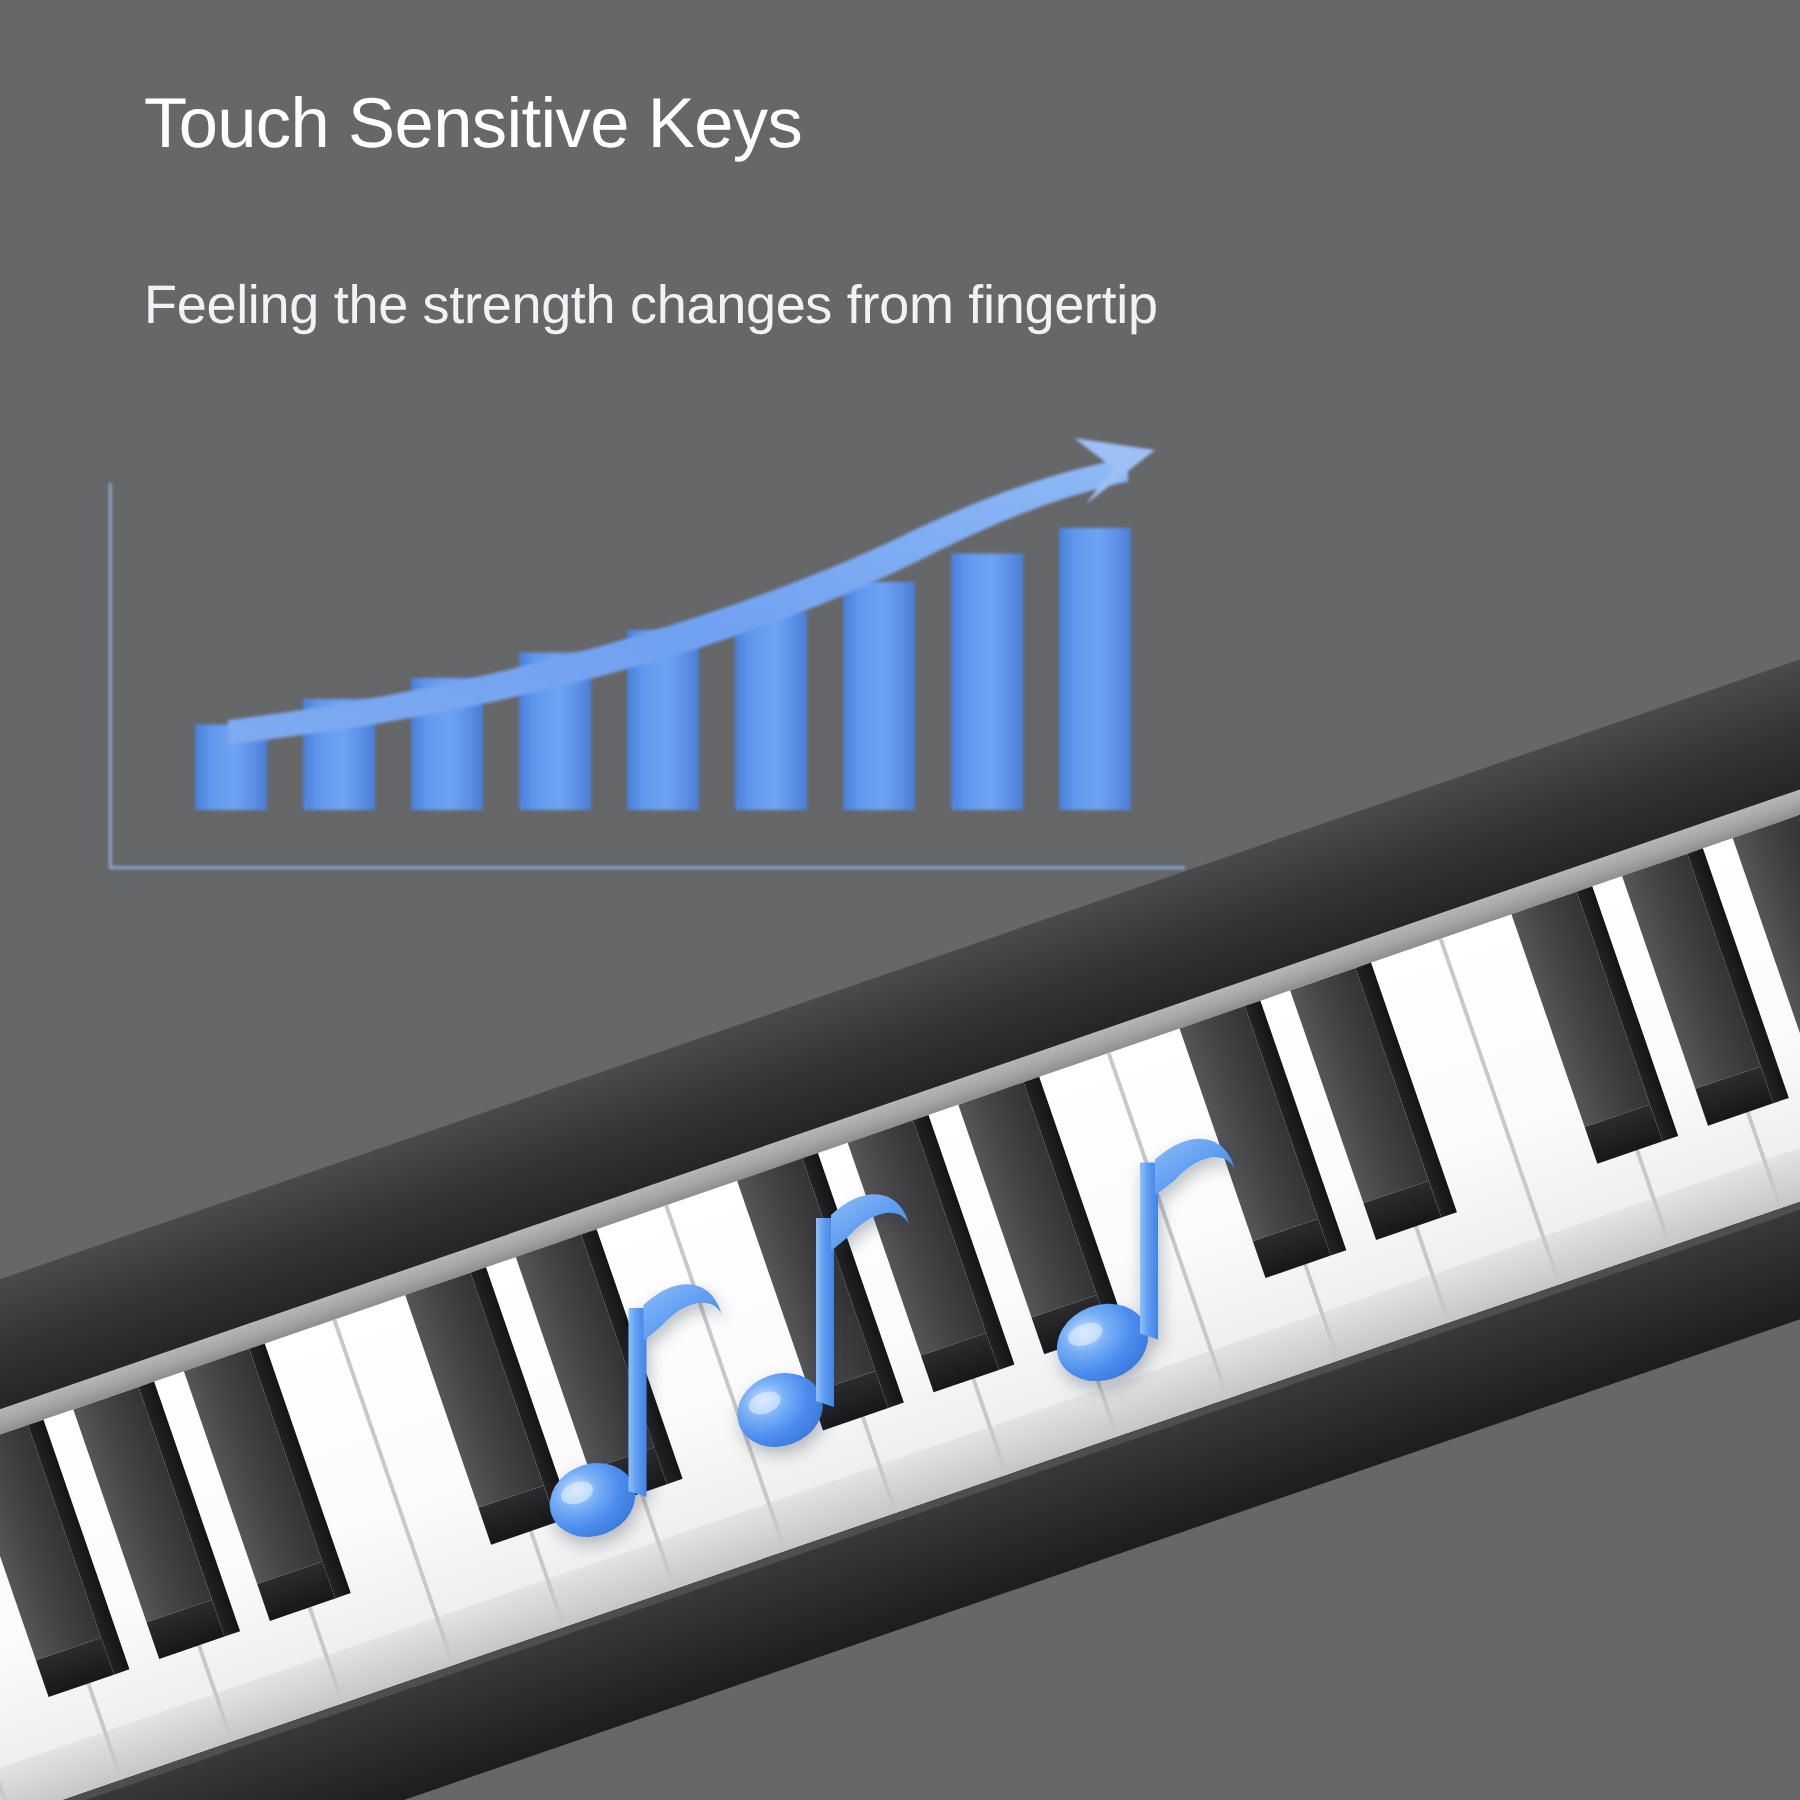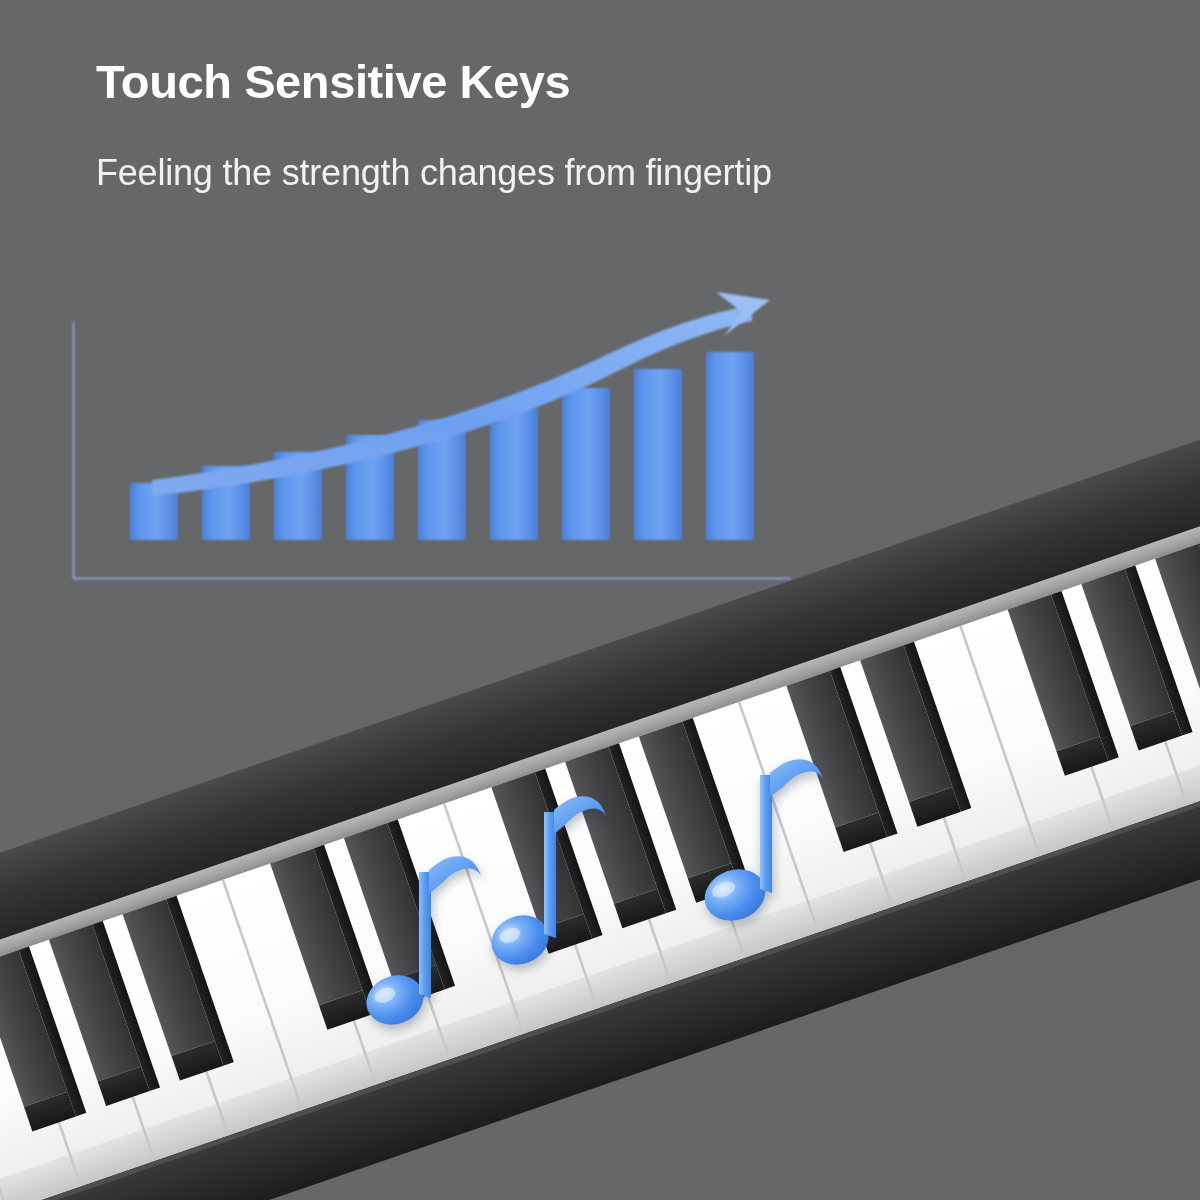--- a/index.html
+++ b/index.html
@@ -20,28 +20,28 @@
 
   
   #headline {
     position: absolute;
     left: 96px;
     top: 58px;
     width: 1000px;
   }
   #title {
     font-size: 47px;
-    font-weight: 700;
+    font-weight: 400;
     color: #ffffff;
     letter-spacing: -0.4px;
     line-height: 1.0;
     white-space: nowrap;
   }
   #subtitle {
-    margin-top: 50px;
+    margin-top: 80px;
     font-size: 36px;
     font-weight: 400;
     color: #f2f2f2;
     letter-spacing: -0.2px;
     line-height: 1.0;
     white-space: nowrap;
   }
 
   
   #chart {

